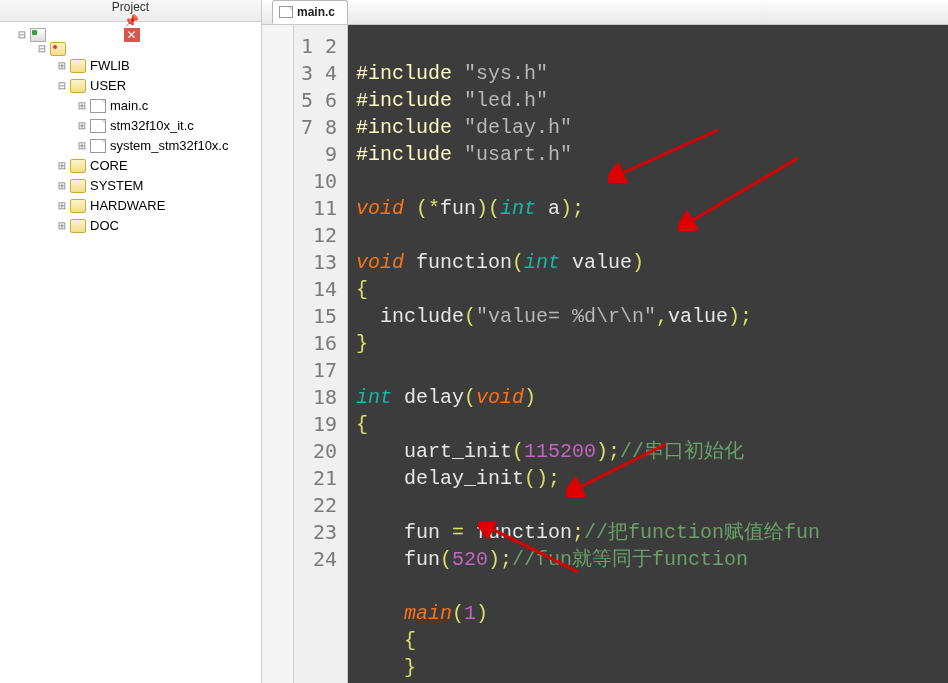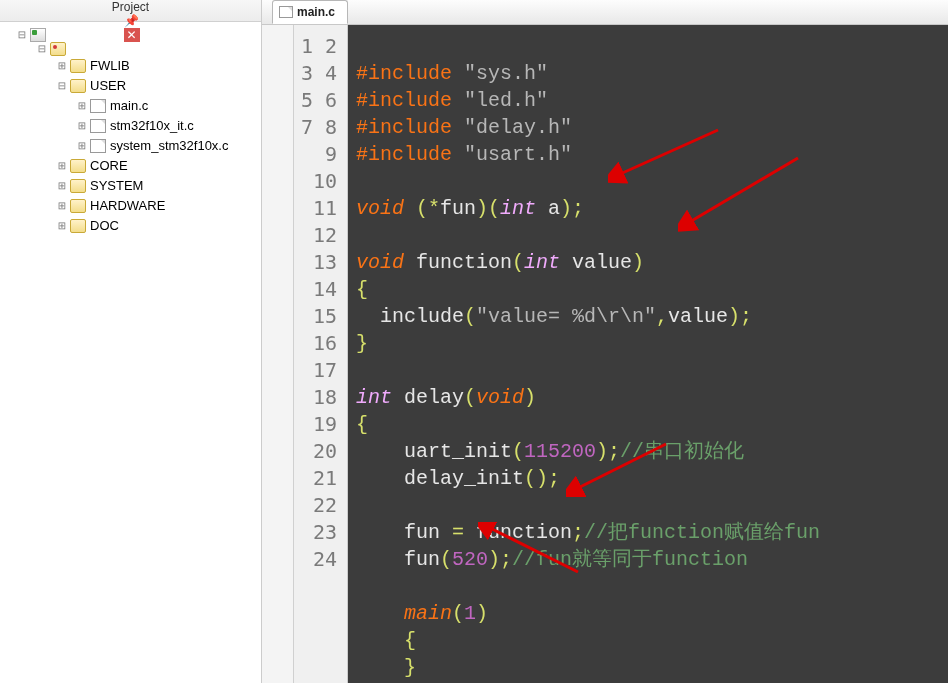--- a/index.html
+++ b/index.html
@@ -175,26 +175,26 @@
   background: #3c3c3c;
   color: #e6e6e6;
   font-family: Consolas, "Courier New", monospace;
   font-size: 20px;
   line-height: 27px;
   padding: 8px 0 0 8px;
   white-space: pre;
   position: relative;
 }
 .kw  { color: #f97316; font-style: italic;}
-.typ { color: #f0abfc; font-style: italic;}
+.typ { color: #14b8a6; font-style: italic;}
 .op  { color: #d7e06b; }
 .str { color: #b7b7b7; }
 .num { color: #c066c0; }
 .cmt { color: #6aa06a; }
-.pre { color: #f97316; }
+.pre { color: #fef9c3; }
 .brace{ color:#d7e06b;}
 
 
 .arrow {
   position: absolute;
   pointer-events: none;
 }
 </style>
 </head>
 <body>

